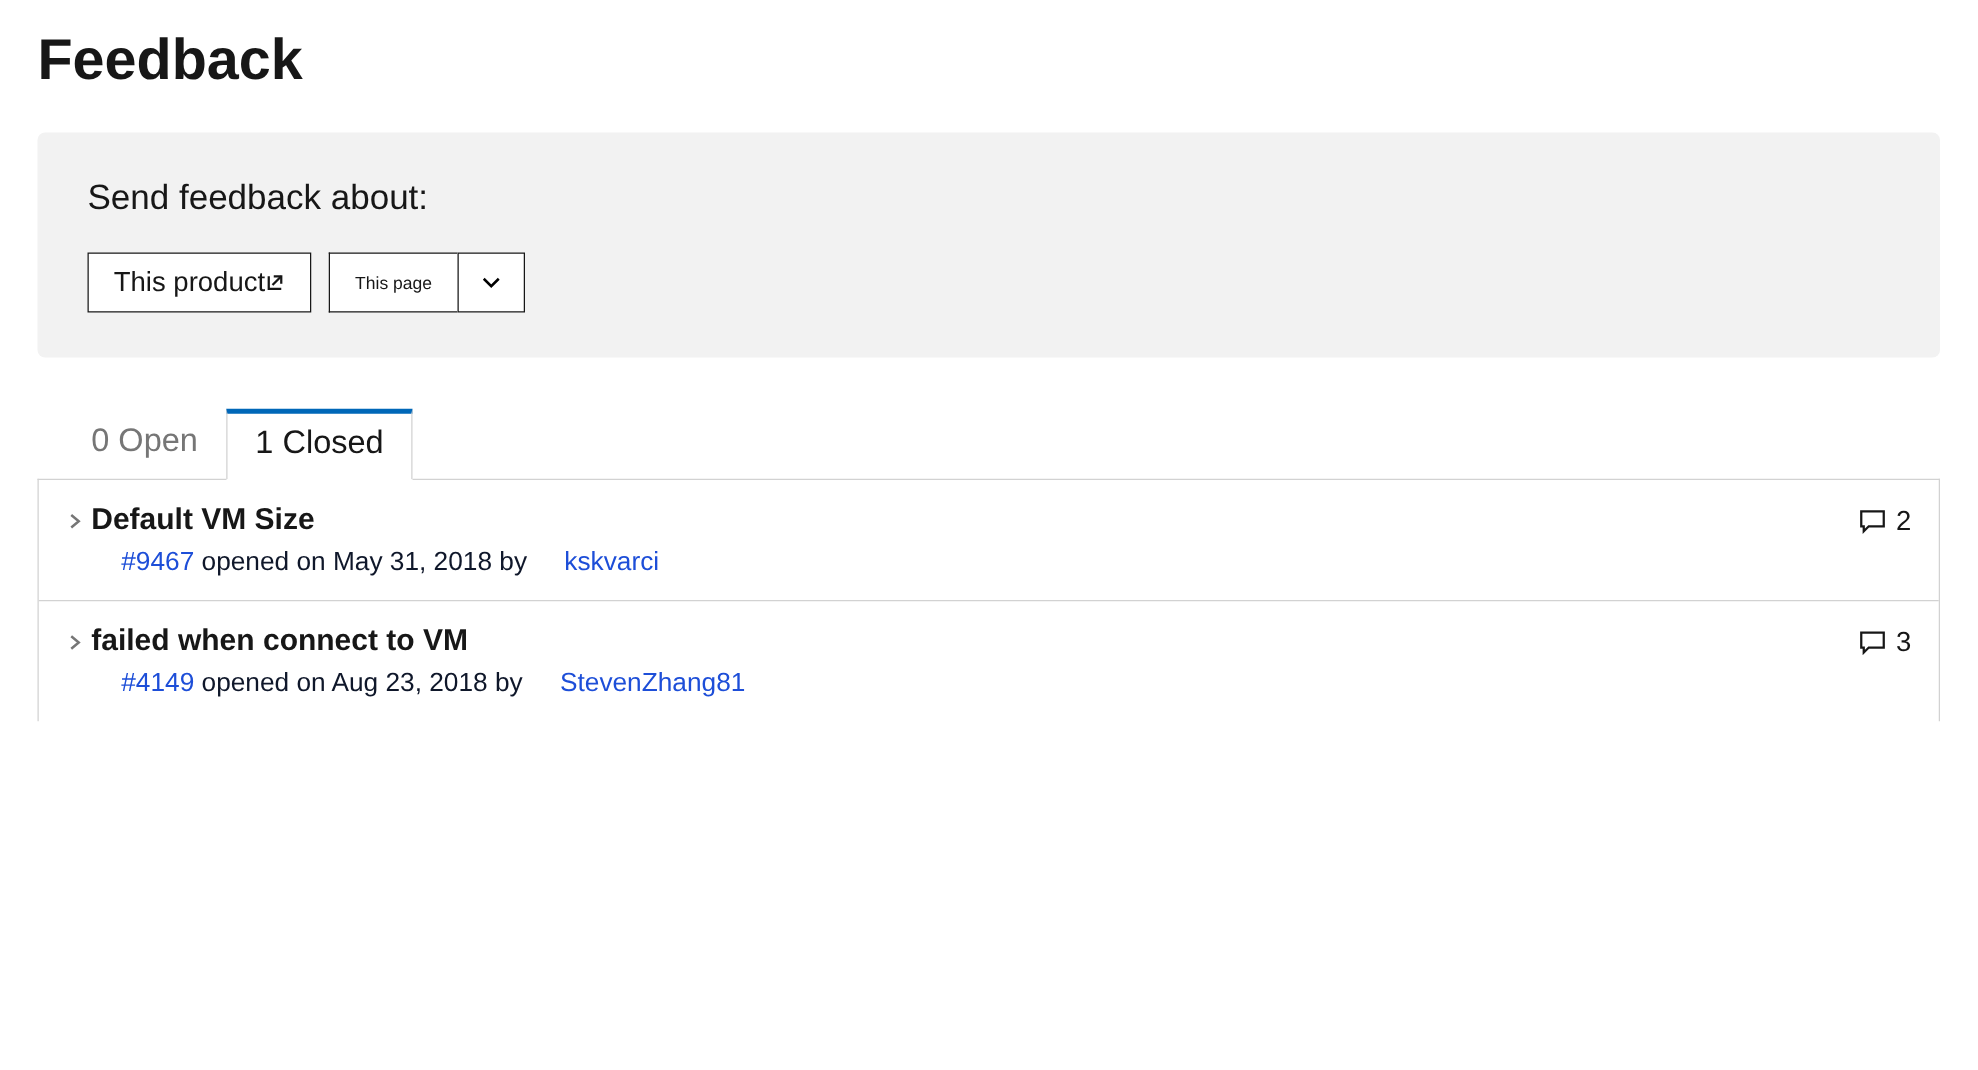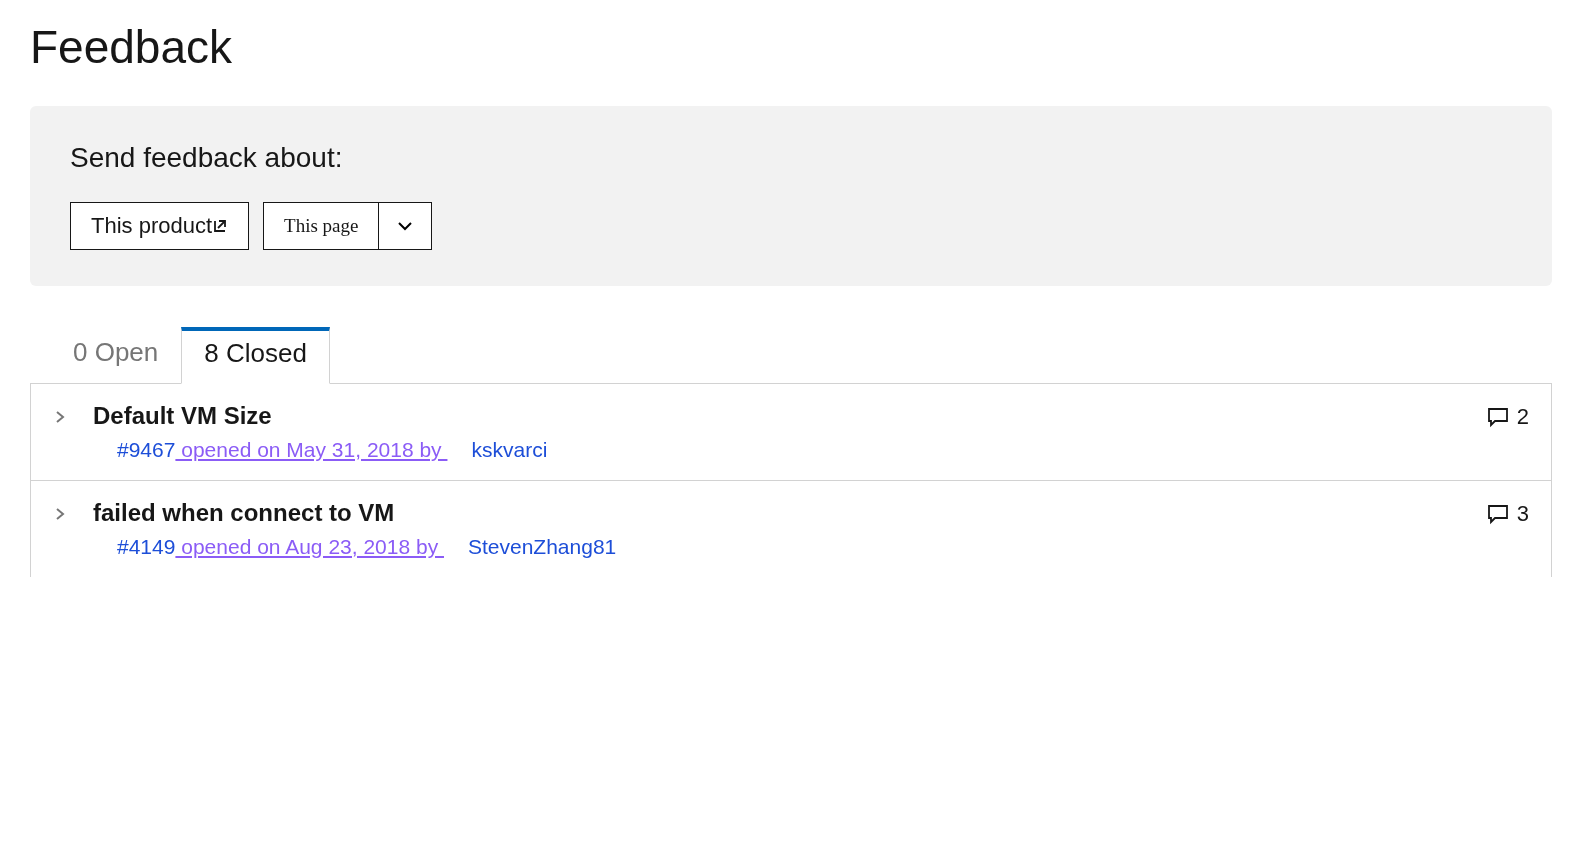--- a/index.html
+++ b/index.html
@@ -3,21 +3,21 @@
   <meta charset="utf-8">
   <style>
     * { box-sizing: border-box; margin: 0; padding: 0; }
     body {
       font-family: "Segoe UI", -apple-system, BlinkMacSystemFont, sans-serif;
       background: #fff;
       padding: 20px 30px;
     }
     .page-title {
       font-size: 46px;
-      font-weight: 400;
+      font-weight: 700;
       color: #171717;
       margin-bottom: 32px;
     }
     .feedback-box {
       background: #f2f2f2;
       border-radius: 6px;
       padding: 36px 40px;
       margin-bottom: 40px;
     }
     .feedback-prompt {
@@ -42,22 +42,22 @@
       align-items: center;
     }
     .btn-split {
       display: flex;
     }
     .btn-split-main {
       background: #fff;
       border: 1px solid #171717;
       border-right: none;
       padding: 10px 20px;
-      font-size: 19px;
-      font-family: Liberation Serif, serif;
+      font-size: 14px;
+      font-family: Liberation Sans, sans-serif;
       color: #171717;
       cursor: pointer;
     }
     .btn-split-caret {
       background: #fff;
       border: 1px solid #171717;
       padding: 10px 16px;
       cursor: pointer;
       display: flex;
       align-items: center;
@@ -95,21 +95,21 @@
     }
     .issue-list {
       border: 1px solid #d2d2d2;
       border-bottom: none;
     }
     .issue-item {
       border-bottom: 1px solid #d2d2d2;
       padding: 18px 22px 18px 22px;
       display: flex;
       align-items: flex-start;
-      gap: 26px;
+      gap: 6px;
       justify-content: space-between;
     }
     .issue-item:last-child {
       border-bottom: none;
     }
     .issue-chevron {
       width: 14px;
       height: 14px;
       margin-top: 8px;
       flex-shrink: 0;
@@ -126,22 +126,21 @@
     }
     .issue-meta {
       font-size: 21px;
       color: #171717;
     }
     .issue-link {
       color: #1d4ed8;
       margin-left: 24px;
     }
     .issue-meta-text {
-      color: #8b5cf6;
-      text-decoration: underline;
+      color: #0f172a;
     }
     .issue-comments {
       display: flex;
       align-items: center;
       gap: 8px;
       font-size: 22px;
       color: #171717;
       flex-shrink: 0;
       margin-top: 2px;
     }
@@ -173,21 +172,21 @@
         <svg class="icon-chevron-down" viewBox="0 0 20 20" fill="none" stroke="currentColor" stroke-width="2">
           <path d="M4 7 L10 13 L16 7"></path>
         </svg>
       </button>
     </div>
   </div>
 </div>
 
 <div class="tabs">
   <div class="tab inactive">0 Open</div>
-  <div class="tab active">8 Closed</div>
+  <div class="tab active">1 Closed</div>
 </div>
 
 <div class="issue-list">
 
   <div class="issue-item">
     <svg class="issue-chevron" viewBox="0 0 14 14" fill="none" stroke="currentColor" stroke-width="2">
       <path d="M4 2 L10 7 L4 12"></path>
     </svg>
     <div class="issue-main">
       <div class="issue-title">Default VM Size</div>

